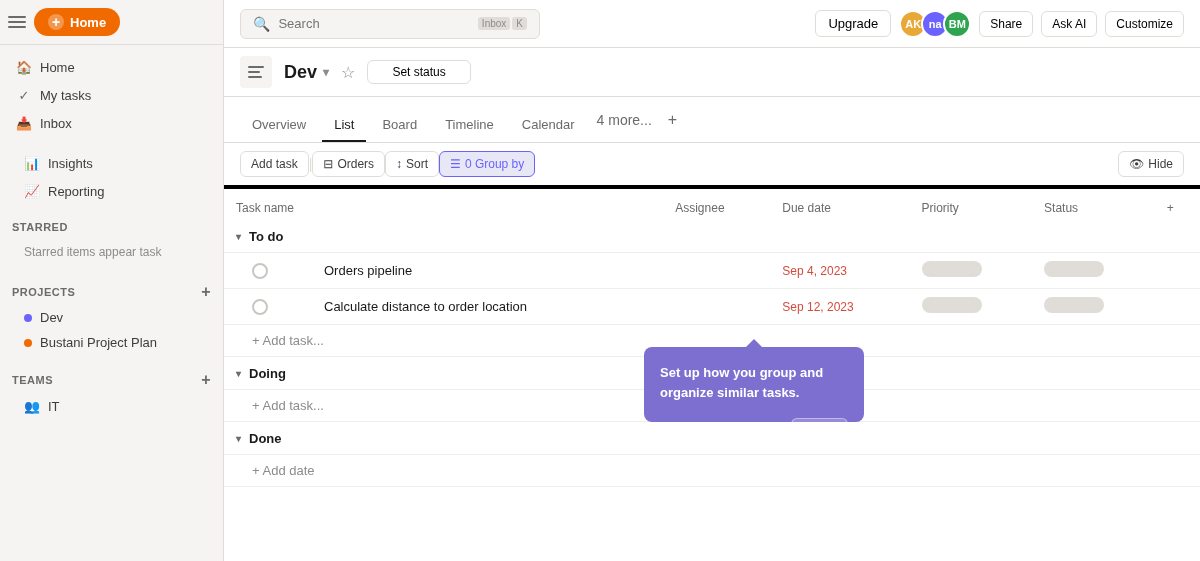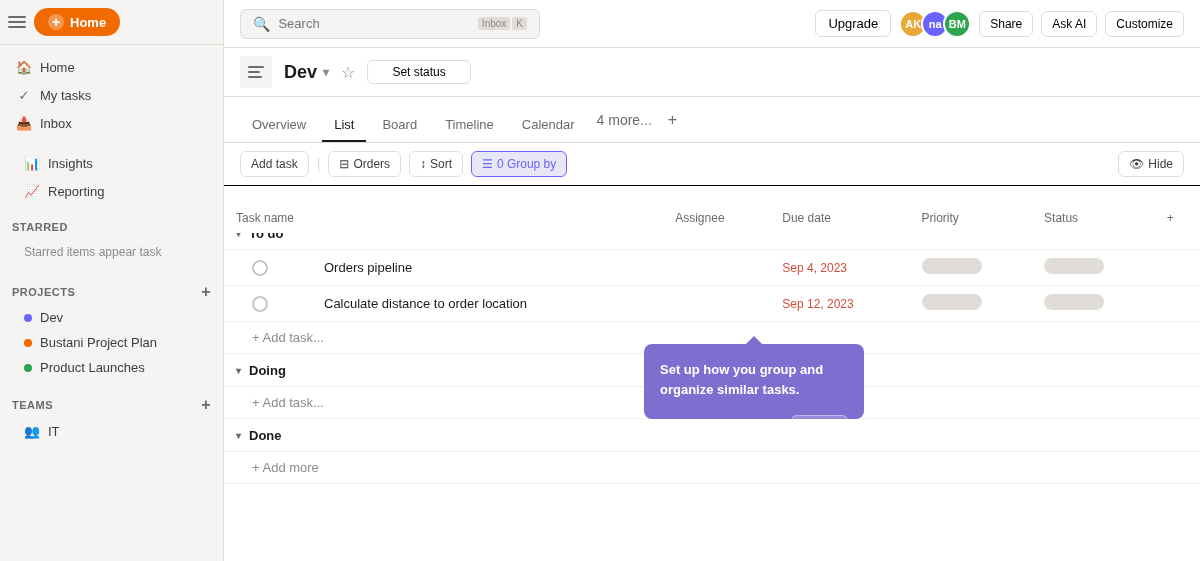--- a/index.html
+++ b/index.html
@@ -55,36 +55,36 @@
     .action-btn { display: flex; align-items: center; gap: 4px; border: 1px solid #e0ddd8; border-radius: 6px; padding: 5px 10px; cursor: pointer; font-size: 12px; background: #fff; }
 
     
     .tabs { display: flex; align-items: center; padding: 0 16px; border-bottom: 1px solid #e0ddd8; gap: 4px; }
     .tab { padding: 8px 12px; font-size: 13px; cursor: pointer; color: #6b6b6b; border-bottom: 2px solid transparent; margin-top: 12px; }
     .tab.active { color: #1a1a1a; border-bottom-color: #1a1a1a; font-weight: 500; }
     .tab-more { padding: 8px 6px; cursor: pointer; color: #6b6b6b; }
     .add-tab { padding: 8px 6px; cursor: pointer; color: #6b6b6b; font-size: 16px; }
 
     
-    .toolbar { display: flex; align-items: center; padding: 8px 16px; gap: 8px; border-bottom: 1px solid #000000; }
+    .toolbar { display: flex; align-items: center; padding: 8px 16px; border-bottom: 4px solid #000000; }
     .toolbar-btn { display: flex; align-items: center; gap: 4px; border: 1px solid #e0ddd8; border-radius: 6px; padding: 5px 10px; cursor: pointer; font-size: 12px; background: #fff; color: #3d3d3d; }
     .toolbar-spacer { flex: 1; }
     .hide-btn { display: flex; align-items: center; gap: 4px; border: 1px solid #e0ddd8; border-radius: 6px; padding: 5px 10px; cursor: pointer; font-size: 12px; background: #fff; color: #3d3d3d; }
 
     
     .tooltip-overlay { position: absolute; top: 158px; left: 420px; z-index: 100; }
     .tooltip-box { background: #7c6fd0; color: #fff; border-radius: 8px; padding: 16px; width: 220px; font-size: 13px; line-height: 1.5; }
     .tooltip-title { font-weight: 600; margin-bottom: 4px; }
     .tooltip-got-it { display: block; margin-top: 12px; background: rgba(255,255,255,0.2); border: 1px solid rgba(255,255,255,0.4); color: #fff; border-radius: 6px; padding: 4px 12px; cursor: pointer; font-size: 13px; float: right; }
     .tooltip-arrow { position: absolute; top: -8px; left: 50%; transform: translateX(-50%); width: 0; height: 0; border-left: 8px solid transparent; border-right: 8px solid transparent; border-bottom: 8px solid #7c6fd0; }
 
     
     .table-container { flex: 1; overflow-y: auto; position: relative; }
     .task-table { width: 100%; border-collapse: collapse; }
-    .task-table th { text-align: left; padding: 8px 12px; font-size: 12px; font-weight: 500; color: #6b6b6b; border-bottom: 1px solid #e0ddd8; background: #fff; position: sticky; top: 17px; }
+    .task-table th { text-align: left; padding: 8px 12px; font-size: 12px; font-weight: 500; color: #6b6b6b; border-bottom: 1px solid #e0ddd8; background: #fff; position: sticky; top: 4px; }
     .task-table td { padding: 8px 12px; border-bottom: 1px solid #f0eeeb; font-size: 13px; }
 
     .section-row td { font-weight: 600; background: #fff; padding: 8px 12px; }
     .section-collapse { display: inline-flex; align-items: center; gap: 8px; cursor: pointer; }
     .collapse-icon { color: #6b6b6b; font-size: 10px; }
 
     .task-row td:first-child { padding-left: 28px; }
     .task-check { width: 16px; height: 16px; border-radius: 50%; border: 2px solid #c9c7c2; display: inline-flex; align-items: center; justify-content: center; cursor: pointer; flex-shrink: 0; margin-right: 8px; }
     .task-name-cell { display: flex; align-items: center; }
     .task-name { color: #1a1a1a; margin-left: 48px; }
@@ -154,24 +154,20 @@
       <span>Projects</span>
       <span class="plus-btn">+</span>
     </div>
     <div class="project-item">
       <div class="project-dot" style="background:#6c63ff;"></div>
       <span>Dev</span>
     </div>
     <div class="project-item">
       <div class="project-dot" style="background:#f06a00;"></div>
       <span>Bustani Project Plan</span>
-    </div>
-    <div class="project-item">
-      <div class="project-dot" style="background:#2ea44f;"></div>
-      <span>Product Launches</span>
     </div>
   </div>
 
   <div class="teams-section">
     <div class="sidebar-section-header">
       <span>Teams</span>
       <span class="plus-btn">+</span>
     </div>
     <div class="teams-item">
       <span class="nav-icon">👥</span>
@@ -335,19 +331,19 @@
 
         <tr class="section-row">
           <td colspan="6">
             <div class="section-collapse">
               <span class="collapse-icon">▾</span>
               <span class="section-label">Done</span>
             </div>
           </td>
         </tr>
         <tr class="add-task-row">
-          <td colspan="6">+ Add more</td>
+          <td colspan="6">+ Add date</td>
         </tr>
 
       </tbody>
     </table>
   </div>
 </div>
 
 </body></html>

